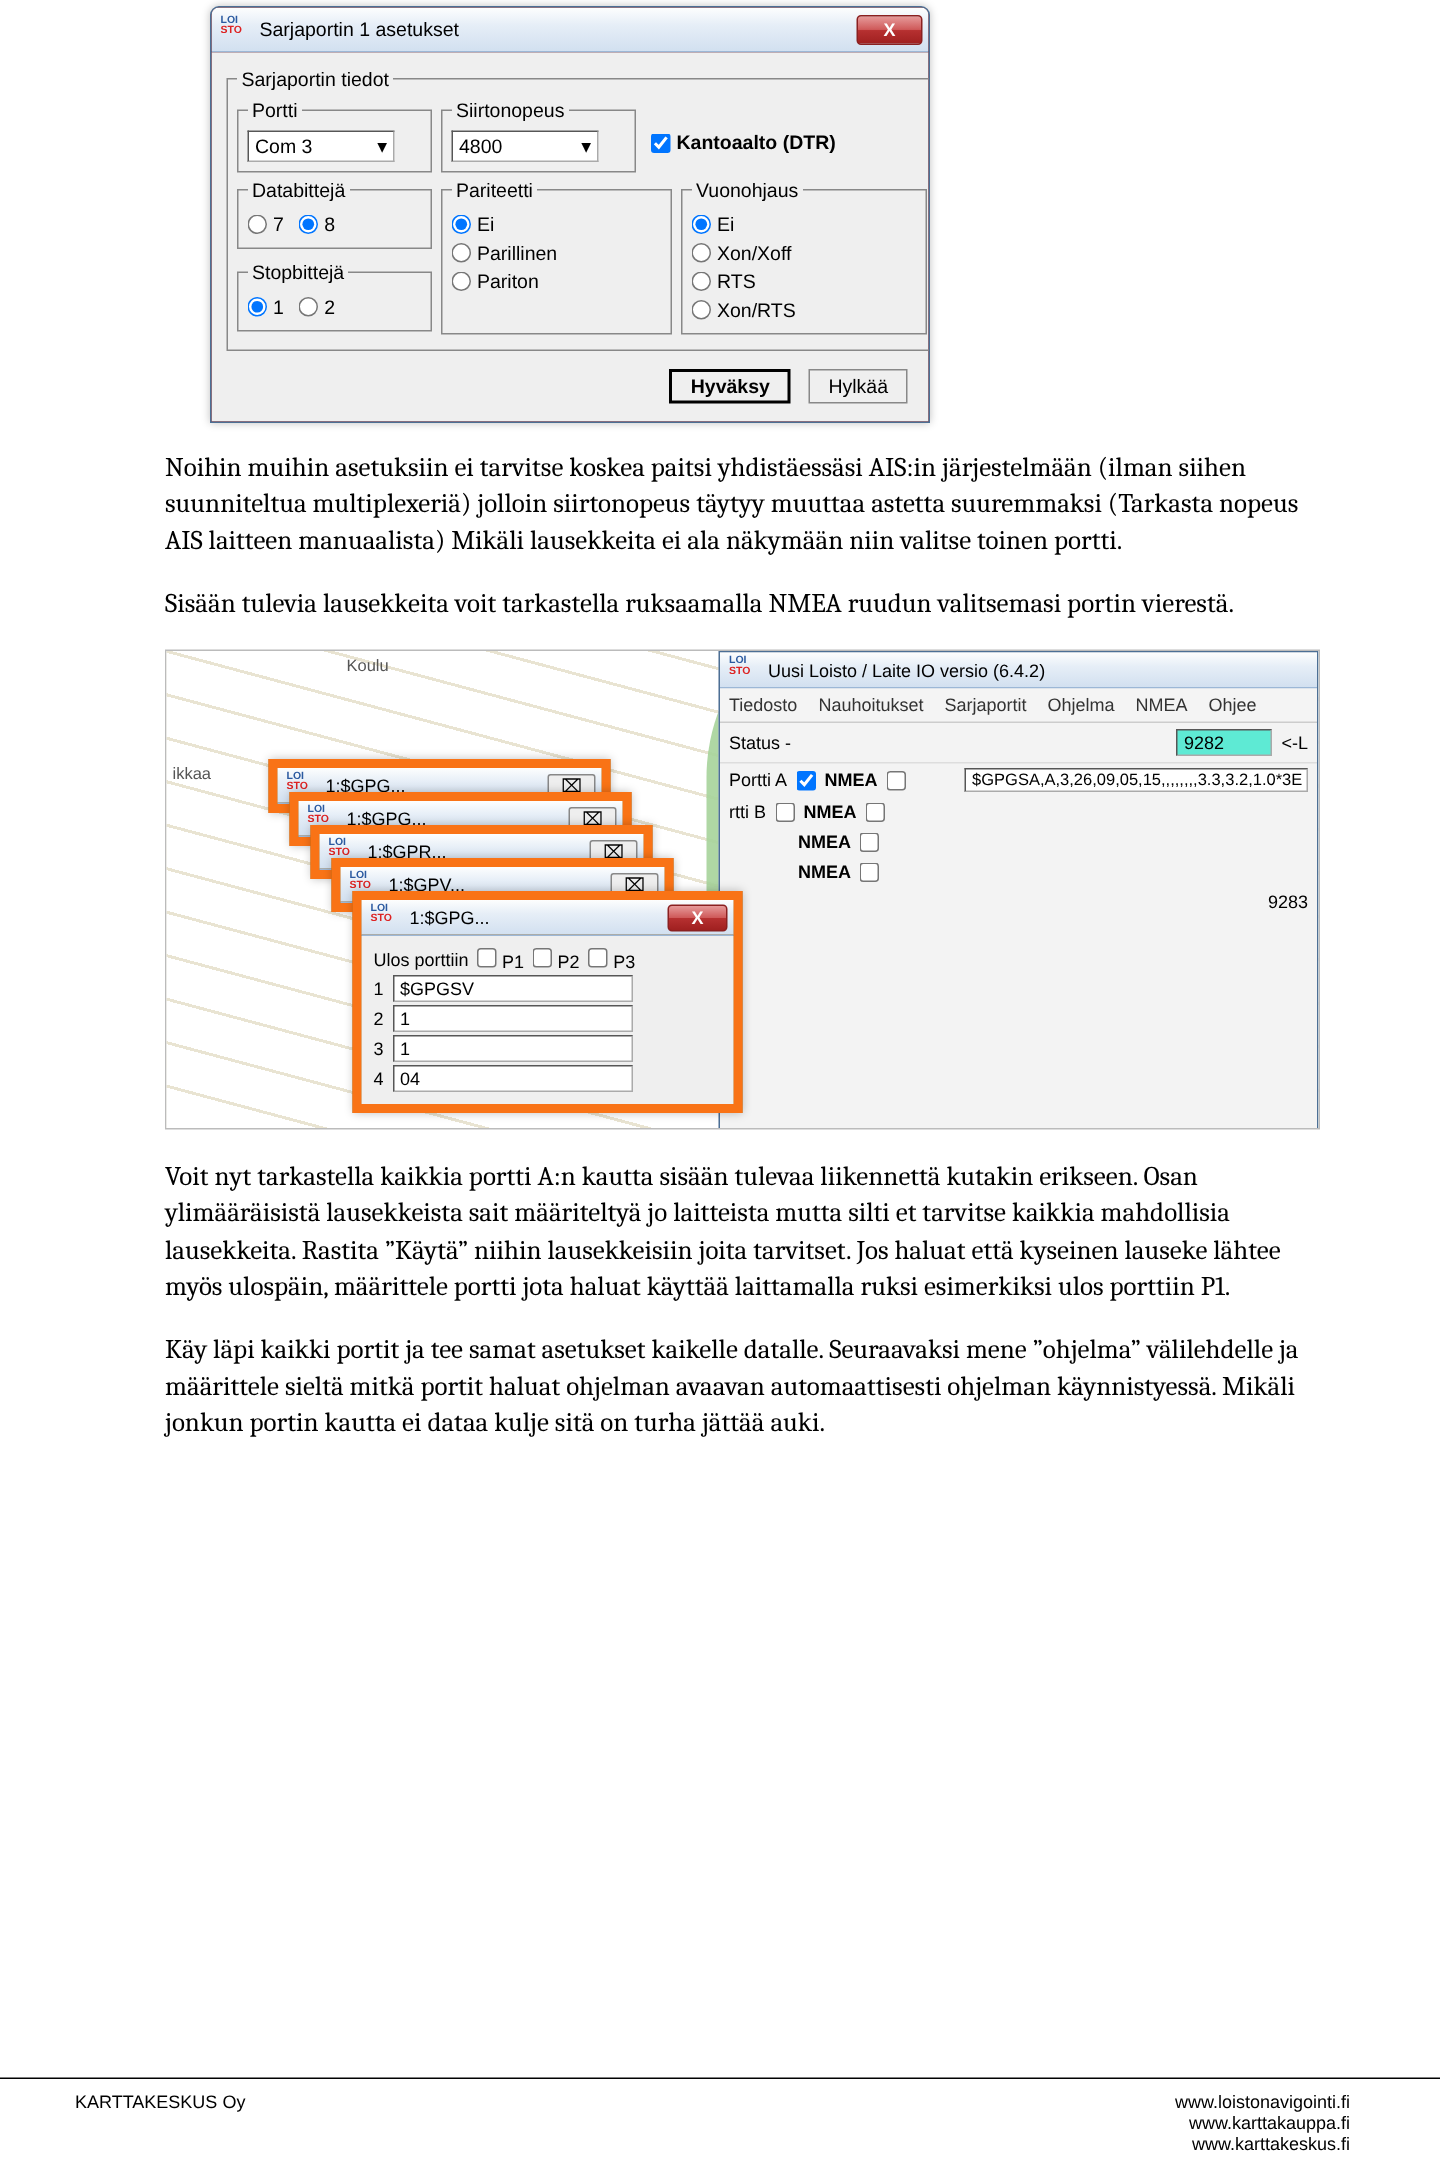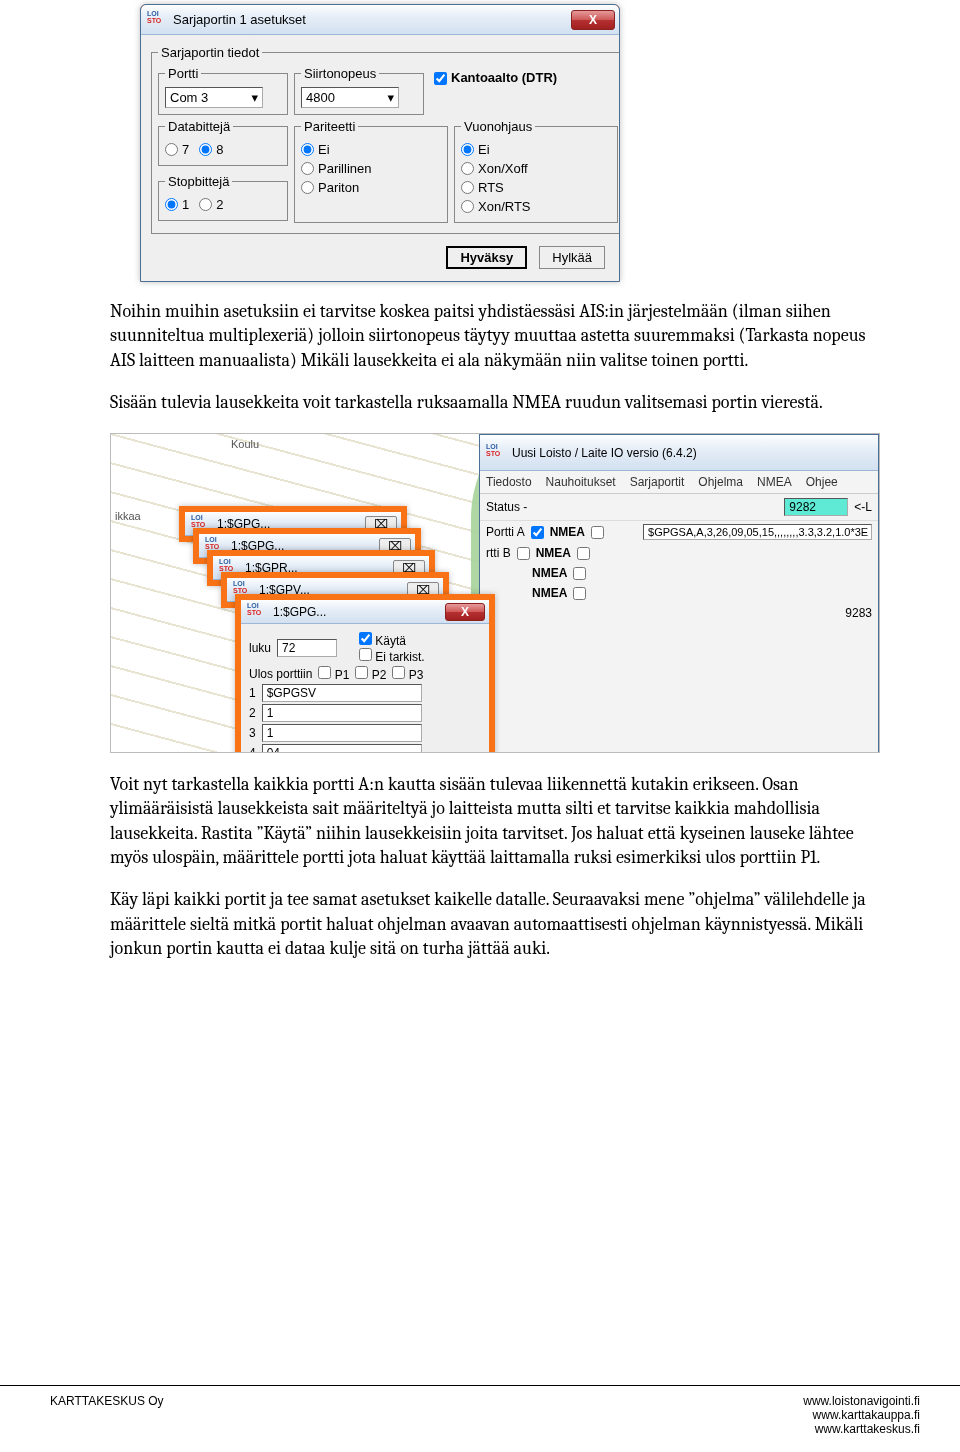--- a/index.html
+++ b/index.html
@@ -50,21 +50,21 @@
   .dialog-body { padding: 10px; background: #efefef; }
   fieldset {
     border: 1px solid #888;
     padding: 6px;
     margin-bottom: 4px;
   }
   legend { padding: 0 3px; font-size: 13px; }
   .top-row, .bot-row { display: flex; gap: 6px; }
   .top-row > fieldset:nth-child(1){ width:130px; }
   .top-row > fieldset:nth-child(2){ width:130px; }
-  .carrier { display:flex; align-items:flex-start; gap:4px; padding:4px 0 0 4px; width:140px; }
+  .carrier { display:flex; align-items:center; gap:4px; padding:4px 0 0 4px; width:140px; }
   .carrier input{margin-top:2px;}
   .ctrlbox { border:1px inset #aaa; background:#fff; padding:2px 4px; width:98px; display:flex; align-items:center; justify-content:space-between; }
   .btn {
     background:#efefef; border:1px solid #888; padding:2px 12px; font-family:Arial; font-size:13px;
   }
   .btn.accept{ border:2px solid #000; font-weight:bold; }
   .btn-row { display:flex; justify-content:flex-end; gap:12px; padding:8px 4px 2px; }
   .radio-row { display:flex; gap:10px; align-items:center; padding:2px 0; }
   .radio-row label { display:flex; align-items:center; gap:4px; }
   .para { margin: 0 0 18px 0; line-height: 1.35; }
@@ -88,21 +88,21 @@
   .mapbg::before {
     content:""; position:absolute; left:360px; top:-40px; width:400px; height:420px;
     background:#a6d39a; border-radius:180px 60px 260px 320px;
     opacity:.9;
   }
   .maplabel { position:absolute; font-size:11px; color:#555; }
   .iowin {
     position:absolute; right:0; top:0; width:400px; height:320px;
     background:#f3f3f3; border:1px solid #4c6f95;
   }
-  .iowin .titlebar { height:36px; }
+  .iowin .titlebar { height:24px; }
   .menu { background:#f4f4f4; border-bottom:1px solid #ccc; padding:4px 6px; display:flex; gap:14px; color:#333; font-size:12px;}
   .statusrow { display:flex; align-items:center; gap:6px; padding:4px 6px; border-bottom:1px solid #ddd;}
   .statusrow .fld { border:1px inset #aaa; background:#5eead4; padding:1px 4px; width:64px;}
   .portrow { display:flex; align-items:center; gap:6px; padding:3px 6px;}
   .portrow .nmea{ font-weight:bold; }
   .portrow .long{ border:1px inset #aaa; background:#fff; padding:1px 4px; flex:1; font-size:11px; overflow:hidden; white-space:nowrap;margin-left:33px;}
   .stack { position:absolute; left:48px; top:72px; }
   .stackwin {
     position:absolute; width:228px; background:#a16207;
     border:6px solid #f97316;
@@ -111,21 +111,21 @@
   }
   .stackwin .titlebar{height:24px;}
   .front { width:260px; }
   .front-body{ padding:6px 8px; background:#efefef; font-size:12px;}
   .front-body .row{display:flex; align-items:center; gap:6px; margin:2px 0;}
   .front-body .ibox{border:1px inset #aaa; background:#fff; padding:1px 4px; width:60px;}
   .front-body .wide{width:160px;}
   .footer {
     position:absolute; left:0; right:0; bottom:16px;
     display:flex; justify-content:space-between;
-    padding: 8px 40px 0 50px;
+    padding: 8px 60px 0 50px;
     border-top:1px solid #000; font-family:Arial,sans-serif; font-size:12px;
   }
   .footer .right{text-align:right;}
 </style>
 </head>
 <body>
 
 <div class="dialog">
   <div class="titlebar">
     <div class="appicon">
@@ -349,29 +349,20 @@
       <div class="titlebar">
           <div class="appicon">
             <span class="top">LOI</span>
             <span class="bot">STO</span>
           </div>
           <span class="titlebar-text">1:$GPG...</span>
           <div class="close-btn" style="width:40px;height:18px">X</div>
         </div>
       <div class="front-body">
         <div class="row">
-          <span>luku</span>
-          <span class="ibox">72</span>
-          <span style="width:10px"></span>
-          <div>
-            <label><input type="checkbox" checked="" style=""> <span>Käytä</span></label><br>
-            <label><input type="checkbox" style=""> <span>Ei tarkist.</span></label>
-          </div>
-        </div>
-        <div class="row">
           <span>Ulos porttiin</span>
           <label><input type="checkbox" style=""> <span>P1</span></label>
           <label><input type="checkbox" style=""> <span>P2</span></label>
           <label><input type="checkbox" style=""> <span>P3</span></label>
         </div>
         <div class="row">
             <span>1</span> 
             <span class="ibox wide">$GPGSV</span>
           </div>
         <div class="row">

